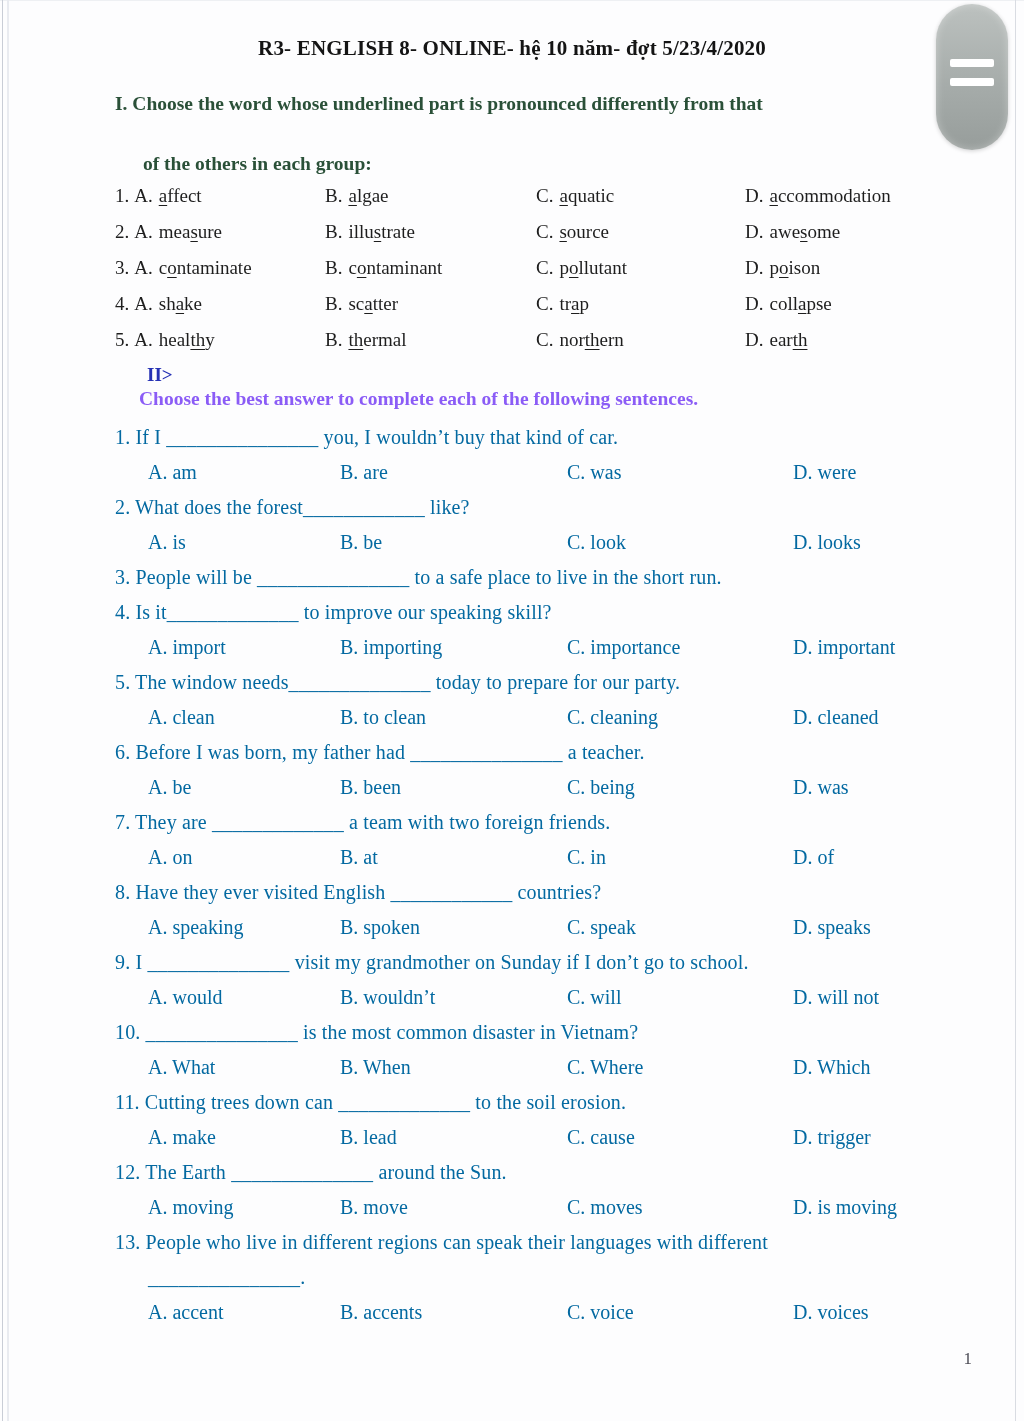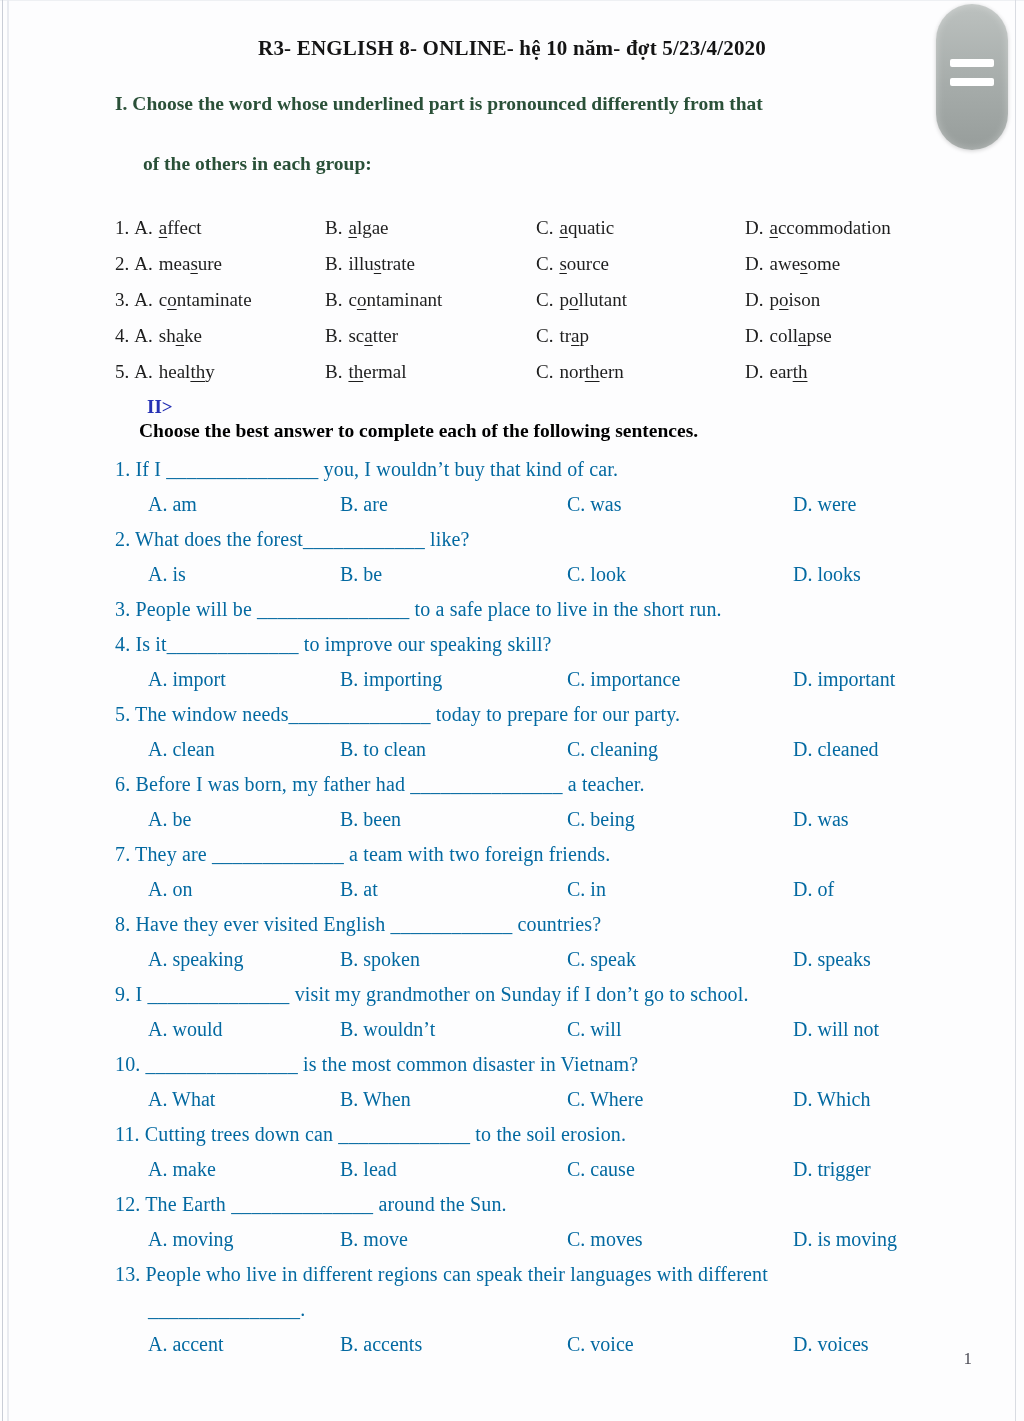--- a/index.html
+++ b/index.html
@@ -11,28 +11,28 @@
   .edge-r{position:absolute;right:8px;top:0;bottom:0;width:1px;background:#d9dce2;}
   .edge-t{position:absolute;top:0;left:0;right:0;height:1px;background:#eef0f3;}
 
   .title{padding-top:36px;text-align:center;font-weight:bold;font-size:21px;color:#141414;letter-spacing:.2px;}
 
   .content{padding:0 28px 0 115px;font-family:Liberation Serif, serif;}
 
   .h1{margin-top:30px;font-weight:bold;font-size:19.5px;color:#2a5038;line-height:26px;}
   .h1b{padding-left:28px;margin-top:34px;}
 
-  .s1grid{margin-top:38px;}
+  .s1grid{margin-top:6px;}
   .s1row{display:grid;grid-template-columns:210px 211px 209px 1fr;line-height:25px;margin-bottom:11px;font-size:19px;color:#1e1e1e;}
   .num{margin-right:5px;}
   .olab{margin-right:6px;}
   .u{text-decoration:underline;text-underline-offset:3px;}
 
   .s2label{padding-left:32px;color:#2531b4;font-weight:bold;font-size:19px;line-height:24px;}
-  .h2{padding-left:24px;font-weight:bold;font-size:19.5px;color:#000000;line-height:24px;}
+  .h2{padding-left:24px;font-weight:bold;font-size:19.5px;color:#8b5cf6;line-height:24px;}
 
   .qlist{margin-top:14px;}
   .q{font-size:20px;color:#0369a1;}
   .stem{line-height:25px;margin-bottom:10px;letter-spacing:.15px;}
   .stem2:empty{display:none;}
   .opts{display:grid;grid-template-columns:192px 227px 226px 1fr;padding-left:33px;line-height:25px;margin-bottom:10px;}
 
   .pagenum{position:absolute;right:52px;bottom:52px;color:#4c4c55;font-size:17px;}
 
   

